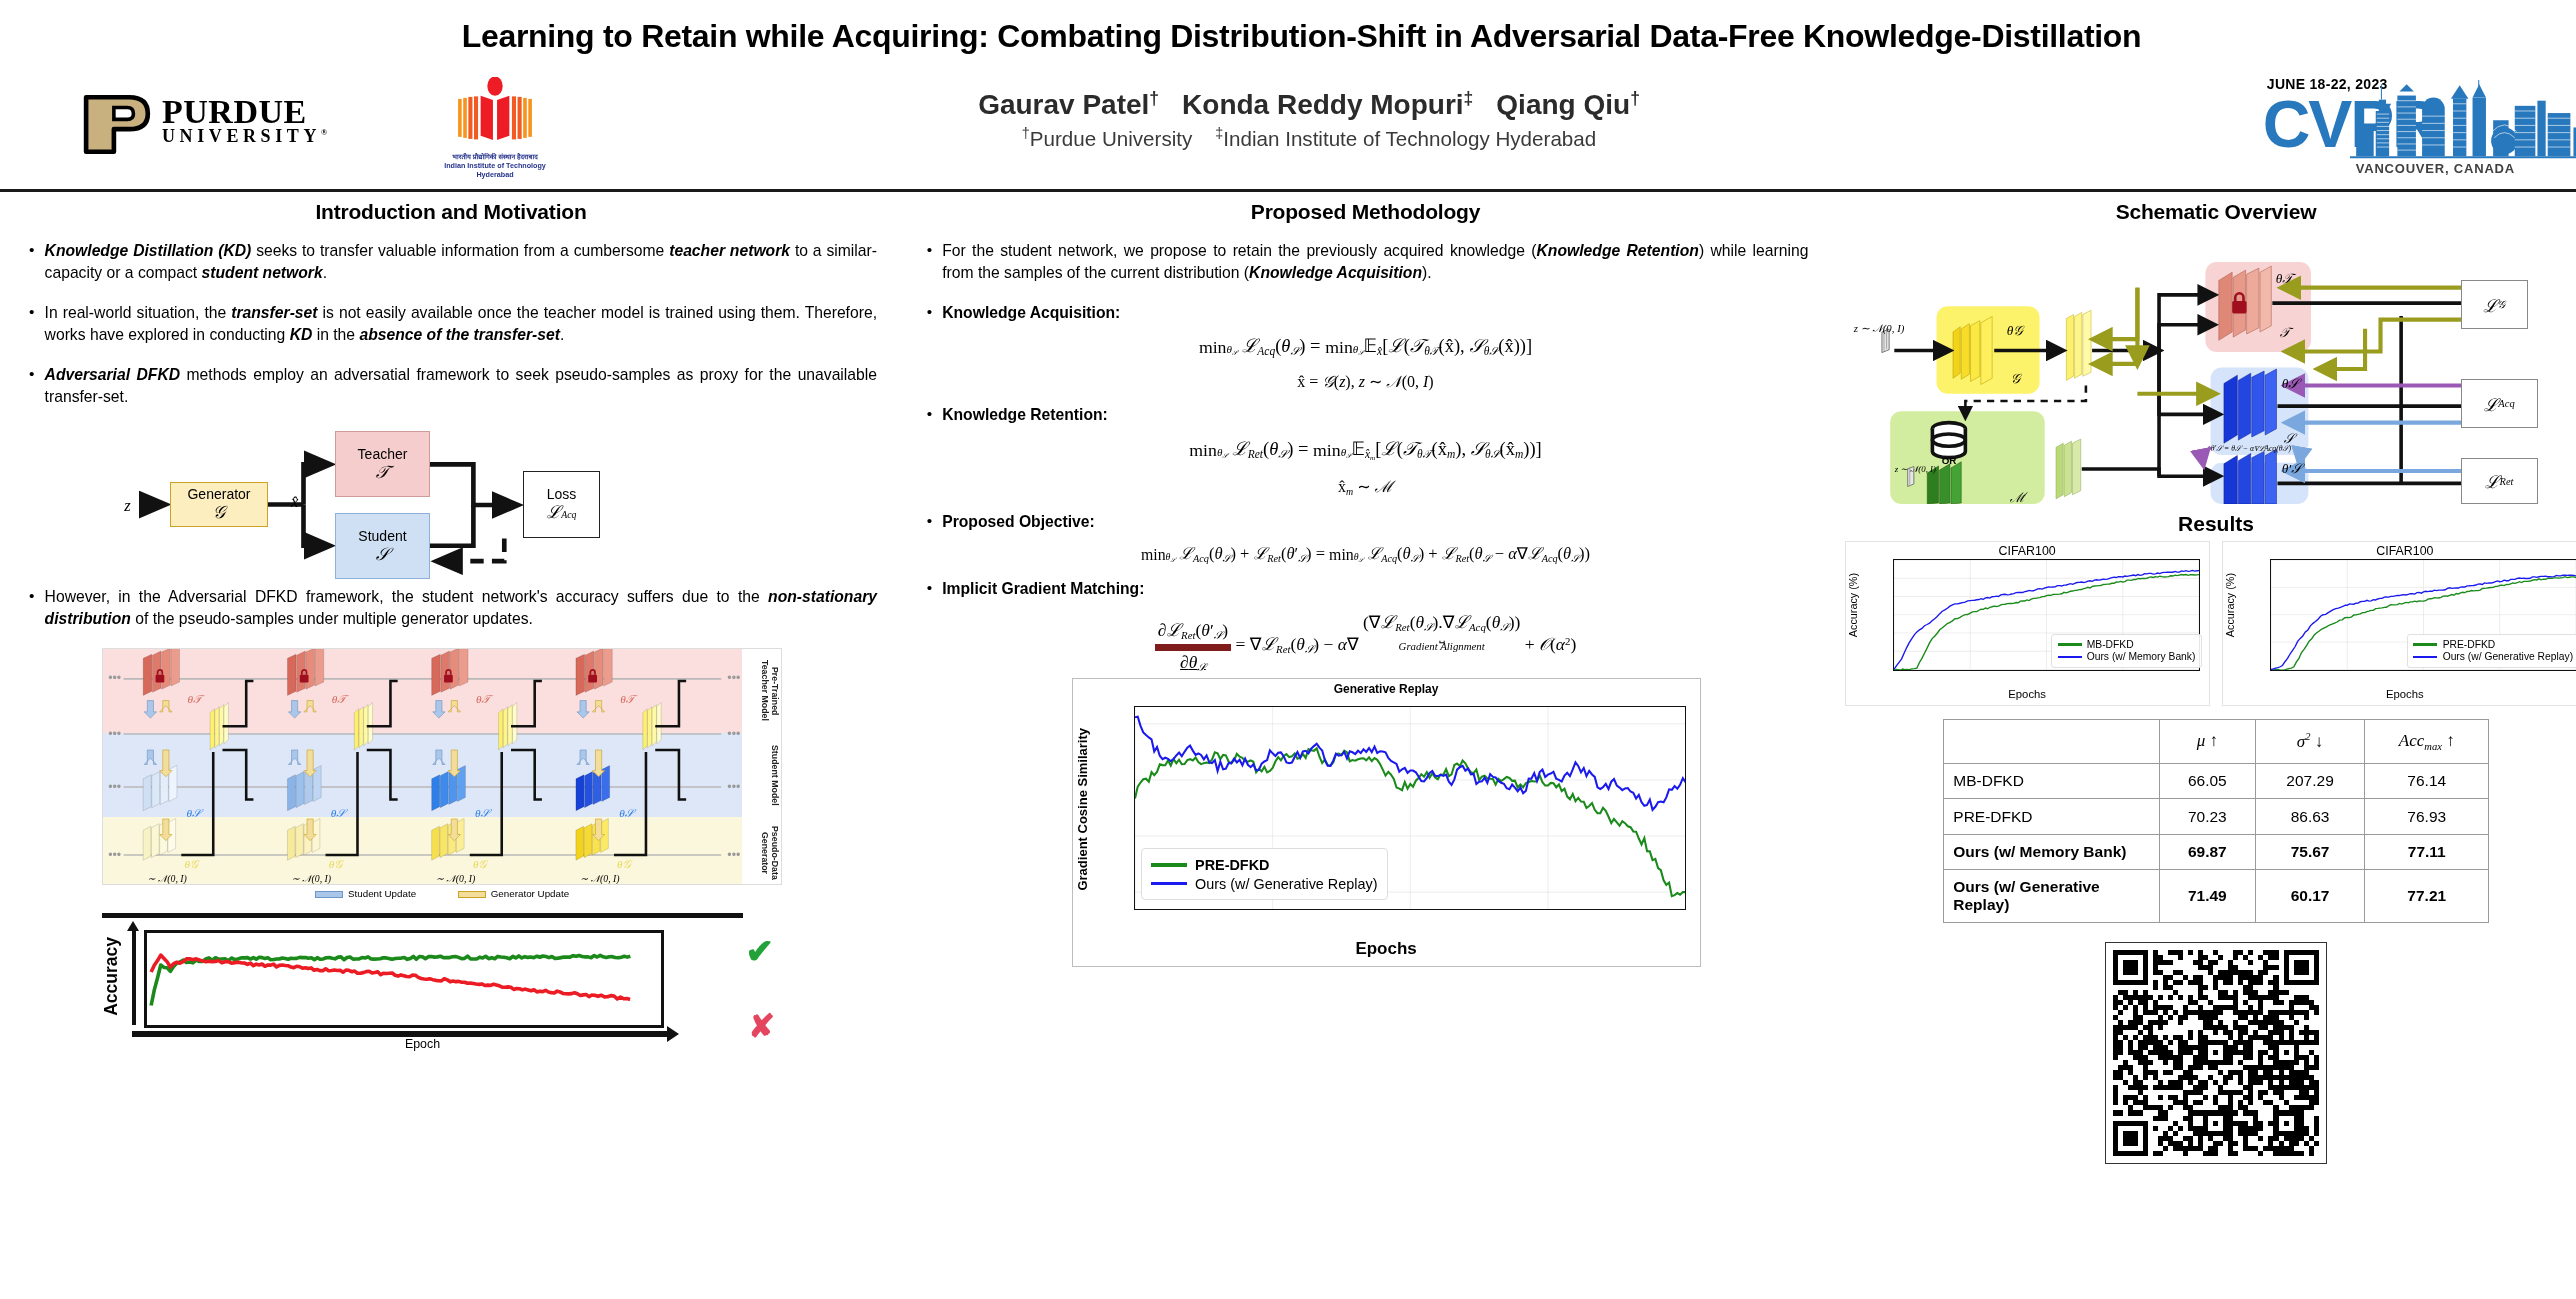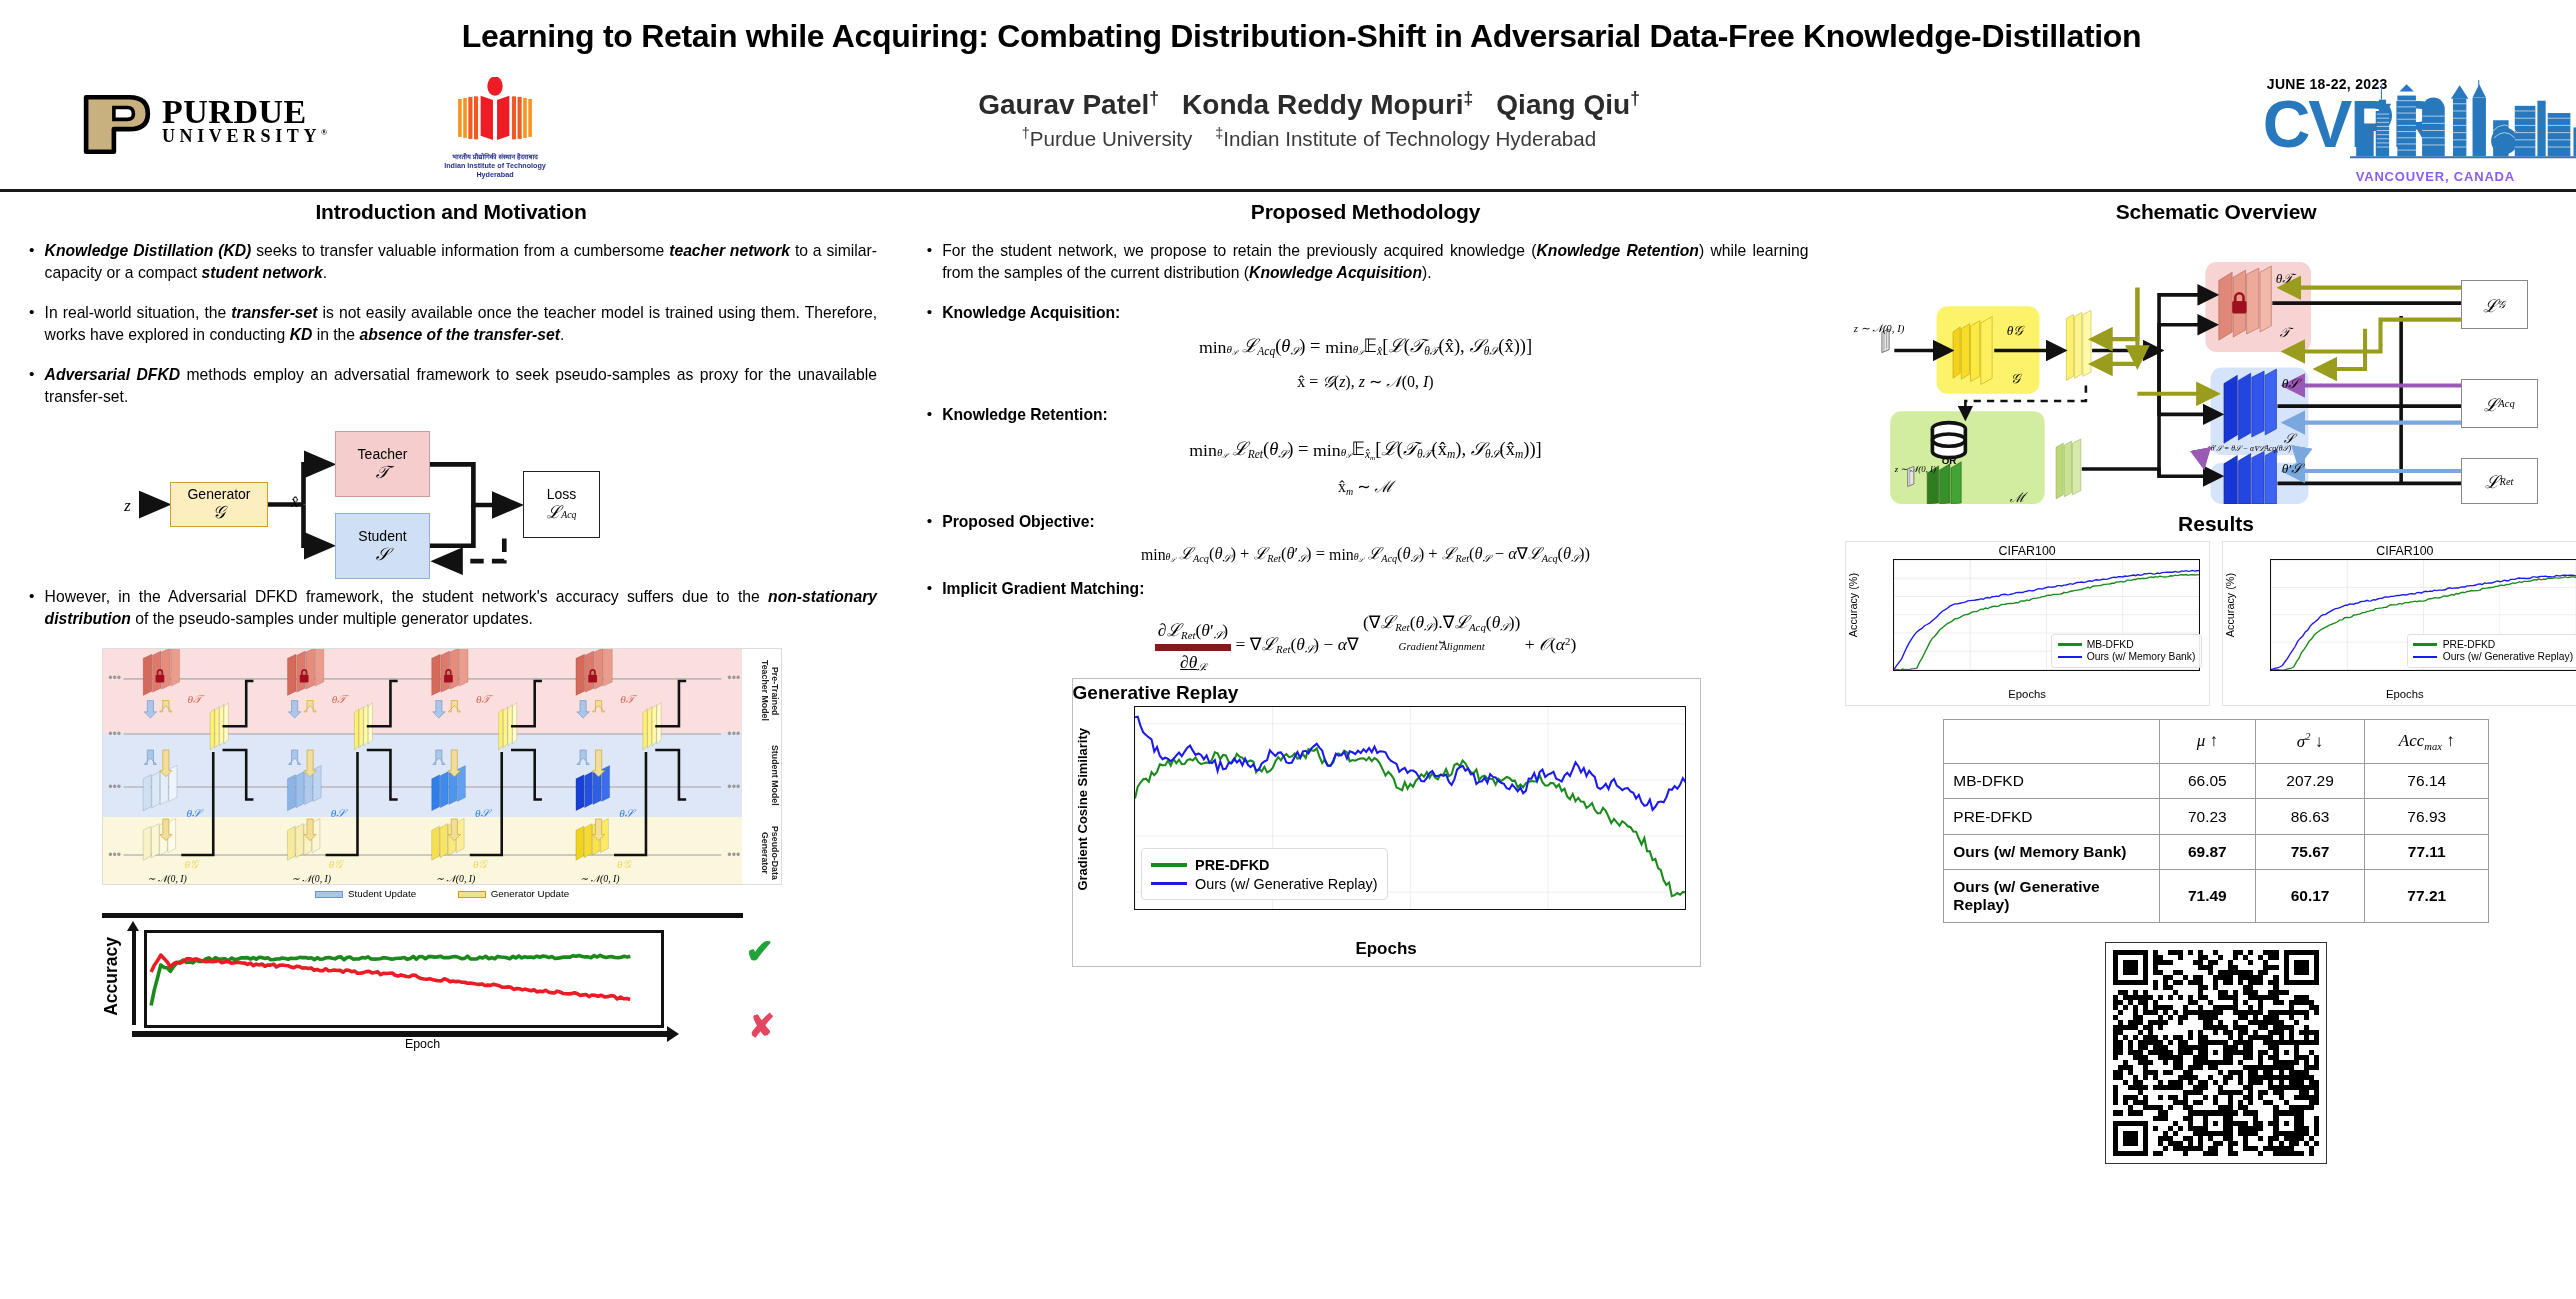--- a/index.html
+++ b/index.html
@@ -39,21 +39,21 @@
   
   #iith-logo { position:absolute; left:433px; top:77px; width:124px; height:103px; text-align:center; }
   #iith-mark { position:relative; width:82px; height:70px; margin:0 auto; }
   .iith-hindi { font-size:6.7px; color:#26338c; font-weight:bold; margin-top:2.6px; }
   .iith-eng { font-size:7.2px; color:#26338c; font-weight:bold; }
 
   
   #cvpr-logo { position:absolute; right:10.3px; top:72px; width:330px; height:108px; }
   #cvpr-date { position:absolute; left:4.1px; top:4.1px; font-size:14px; font-weight:bold; color:#000000; letter-spacing:0.3px; }
   #cvpr-word { position:absolute; left:0px; top:18.5px; font-size:66px; font-weight:bold; color:#2878bd; letter-spacing:-2.1px; line-height:1; }
-  #cvpr-city { position:absolute; left:93px; top:89px; font-size:13px; font-weight:bold; color:#8b5cf6; letter-spacing:0.8px;margin-top:8px; }
+  #cvpr-city { position:absolute; left:93px; top:89px; font-size:13px; font-weight:bold; color:#404040; letter-spacing:0.8px; }
   #cvpr-skyline { position:absolute; left:87px; top:8.2px; width:242px; height:80px; }
 
   #header-rule { position:absolute; left:0; right:0; top:189px; height:2.6px; background:#1a1a1a; }
 
   
   #columns { position:absolute; top:196px; left:0; width:2603px; height:1104px; display:flex; }
   .col { position:relative; }
   #col-left   { width:902px; padding:0 25px; }
   #col-mid    { width:927px; padding:0 20.6px; border-left:0; }
   #col-right  { width:774px; padding:0 15.5px; }
@@ -138,21 +138,21 @@
   .minstack .bot { font-size:0.6em; font-style:italic; }
   .frac { display:inline-block; vertical-align:middle; text-align:center; }
   .frac .num { display:block; border-bottom:7px solid #7f1d1d; padding:0 3.1px 1.5px 3.1px; }
   .frac .den { display:block; padding-top:1.5px;text-decoration:underline; }
   .brace-group { display:inline-block; position:relative; }
   .brace-lbl { font-size:0.62em; font-style:italic; display:block; text-align:center; margin-top:1px; }
 
   
   #gr-chart { position:relative; width:629px; height:289px; margin:4.1px 0 0 149px;
               border:1px solid #bdbdbd; background:#fff; }
-  #gr-title { position:absolute; left:0; right:0; top:3.1px; font-size:19px; font-weight:bold; }
+  #gr-title { position:absolute; left:0; right:0; top:3.1px; text-align:center; font-size:12px; font-weight:bold; }
   #gr-ylabel { position:absolute; left:2.1px; top:49px; writing-mode:vertical-rl; transform:rotate(180deg);
                font-size:13px; font-weight:bold; }
   #gr-plot { position:absolute; left:61px; top:27px; right:13.4px; bottom:56px;
              border:1.5px solid #111; background:#fff; overflow:hidden; }
   #gr-xlabel { position:absolute; left:0; right:0; bottom:7.2px; text-align:center; font-size:17px; font-weight:bold; }
   #gr-legend { position:absolute; left:68px; bottom:66px; background:rgba(255,255,255,0.92);
                border:0.5px solid #ddd; border-radius:4.1px; padding:5.2px 9.3px; }
   #gr-legend .row { display:flex; align-items:center; margin:2.6px 0; font-size:14.4px; }
   #gr-legend .line { width:36px; height:3.6px; margin-right:8.2px; }
 

